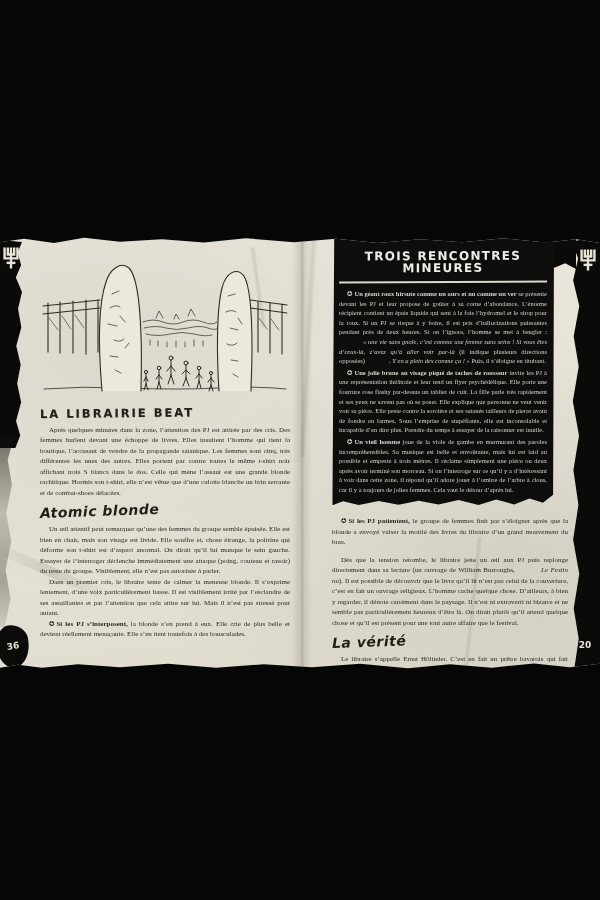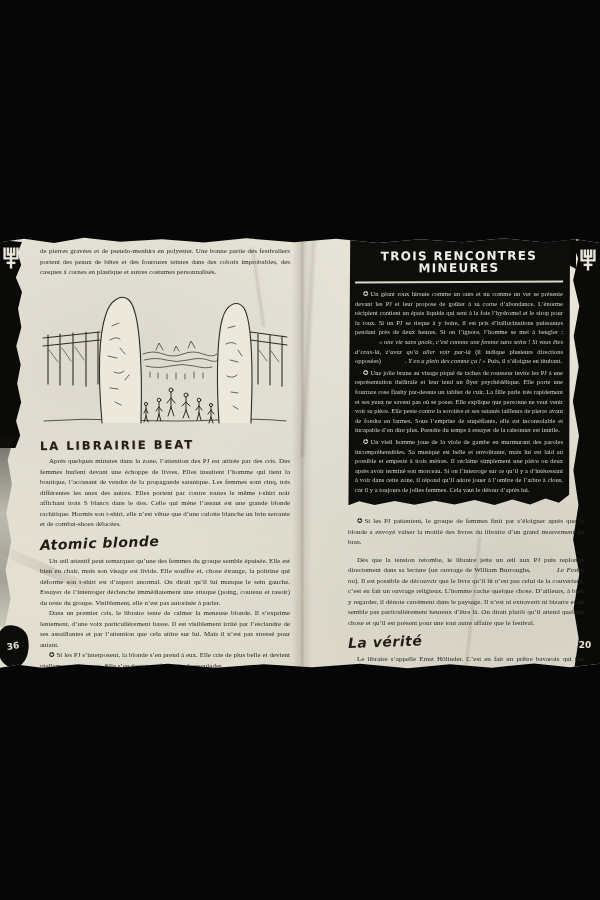--- a/index.html
+++ b/index.html
@@ -57,29 +57,29 @@
   .splat-left{
     left:-3px;top:388px;width:32px;height:42px;background:#0b0b0a;
     border-radius:46% 58% 52% 44% / 52% 40% 62% 48%;
     transform:rotate(-9deg);
     display:flex;align-items:center;justify-content:center;
   }
   .num-right{right:5px;top:404px;width:20px;}
 
   
   .col-left{position:absolute;left:40px;top:9px;width:250px;}
-  .col-right{position:absolute;left:348px;top:0;width:236px;height:432px;}
+  .col-right{position:absolute;left:332px;top:0;width:236px;height:432px;}
 
   p.body{
     margin:0;color:#2b2823;font-size:7px;line-height:10.5px;
     text-align:justify;text-indent:9px;
   }
   p.body.noindent{text-indent:0;}
   p.body.mt{margin-top:7px;}
-  b{font-weight:normal;}
+  b{font-weight:bold;}
   i{font-style:italic;padding-left:24px;}
 
   .h-caps{
     margin:9px 0 4px;color:#26201a;
     font:bold 11.5px/1 "DejaVu Sans", sans-serif;
     letter-spacing:2px;transform:rotate(-0.6deg);transform-origin:left;
     text-shadow:0.4px 0.4px 0 rgba(38,32,26,.35);
   }
   .h-script{
     margin:8px 0 4px;color:#221d17;
@@ -140,21 +140,20 @@
     <g fill="none" stroke="#e8e4d8" stroke-width="2.4" stroke-linecap="square">
       <path d="M4,4 V19 H24 V4"></path>
       <path d="M9,4 V13 H19 V4"></path>
       <path d="M14,4 V33"></path>
       <path d="M9,26 H19"></path>
     </g>
   </svg>
   <div class="pagenum num-right"><span>20</span></div>
 
   <div class="col-left">
-    <p class="body noindent">de pierres gravées et de pseudo-menhirs en polyester. Une bonne partie des festivaliers portent des peaux de bêtes et des fourrures teintes dans des coloris improbables, des casques à cornes en plastique et autres costumes personnalisés.</p>
 
     <div class="illus">
       <svg class="sketch" width="250" height="140" viewBox="0 0 250 140">
         <g fill="none" stroke="#2e2b26" stroke-width="1.1" stroke-linecap="round">
 
           <path d="M4,133 q40,-3 80,-1 q60,2 92,0 q42,-2 70,1" stroke-width="0.8"></path>
 
           <path d="M3,50 L60,44"></path>
             <path d="M3,58 L60,52"></path>
           <path d="M8,47 L8,96"></path>

